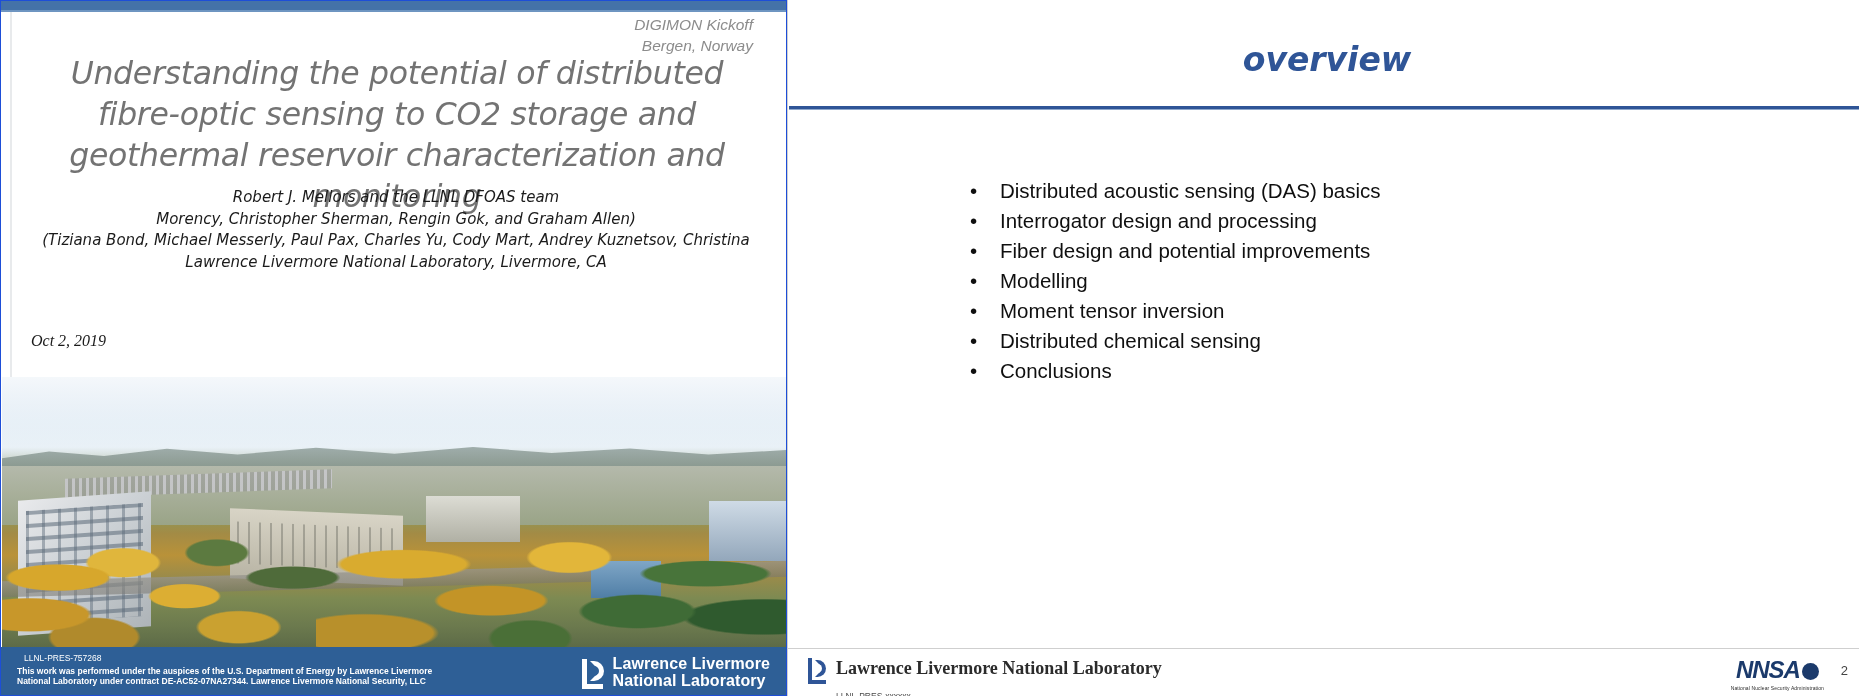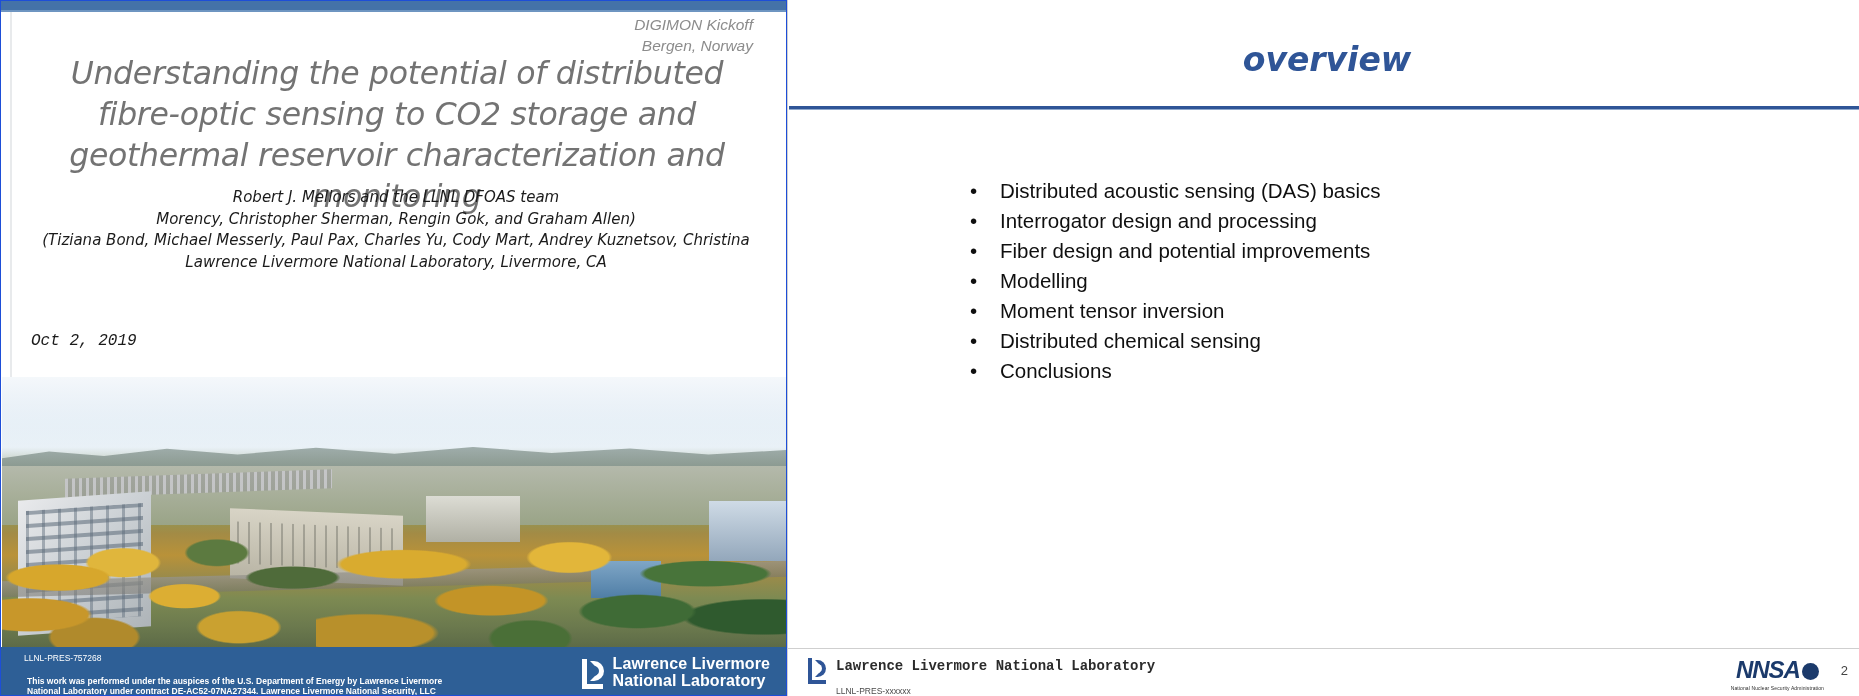--- a/index.html
+++ b/index.html
@@ -60,21 +60,21 @@
     font-family: "DejaVu Sans", sans-serif;
     font-style: italic;
     font-size: 15px;
     line-height: 21.5px;
     color: #1b1b1b;
   }
   .authors .ln { display: block; }
 
   .date-stamp {
     position: absolute; left: 30px; top: 331px;
-    font-family: Liberation Mono, monospace;
+    font-family: Liberation Serif, serif;
     font-style: italic;
     font-size: 16px;
     color: #1a1a1a;
     z-index: 4;
   }
 
   
   .photo {
     position: absolute; left: 1px; bottom: 48px; width: 785px; height: 270px;
     overflow: hidden;
@@ -171,22 +171,22 @@
   .footer-left {
     position: absolute; left: 0; bottom: 0; width: 787px; height: 48px;
     background: #2e5f96;
     color: #ffffff;
   }
   .fl-disclaimer {
     position: absolute; left: 16px; top: 6px; width: 440px;
     font-size: 8.5px; line-height: 10.5px;
     font-family: "Liberation Sans", sans-serif;
   }
-  .fl-prescode { font-size: 8.5px; display: block; margin-bottom: 12px; padding-left: 7px; }
-  .fl-disclaimer .body { font-weight: bold; font-size: 8.5px; line-height: 10.5px; display:block;margin-left:10px; }
+  .fl-prescode { font-size: 8.5px; display: block; margin-bottom: 2px; padding-left: 7px; }
+  .fl-disclaimer .body { font-weight: bold; font-size: 8.5px; line-height: 10.5px; display:block; }
   .fl-logo {
     position: absolute; right: 18px; top: 8px;
     display: flex; align-items: flex-end; gap: 8px;
   }
   .fl-logo .mark {
     width: 26px; height: 30px; position: relative; flex: none;
   }
   .fl-logo .mark i {
     position: absolute; display: block; background: #ffffff;
   }
@@ -262,22 +262,22 @@
   .fr-logo .mark i.v { left: 2px; top: 0; width: 4px; height: 26px; }
   .fr-logo .mark i.h { left: 2px; bottom: 0; width: 18px; height: 4px; }
   .fr-logo .mark i.c {
     left: 9px; top: 2px; width: 11px; height: 17px;
     background: transparent;
     border: 4px solid #2f5597;
     border-left-color: transparent;
     border-radius: 0 12px 12px 0;
   }
   .fr-text .lab {
-    font-family: Liberation Mono, monospace;
-    font-weight: bold; font-size: 14px; color: #2b2b2b; display: block;
+    font-family: Liberation Serif, serif;
+    font-weight: bold; font-size: 18px; color: #2b2b2b; display: block;
   }
   .fr-text .code {
     font-family: "Liberation Sans", sans-serif;
     font-size: 8.5px; color: #4a4a4a; display: block; margin-top: 12px;
   }
   .page-num {
     position: absolute; right: 12px; top: 14px;
     font-family: "Liberation Sans", sans-serif;
     font-size: 13px; color: #444444;
   }

